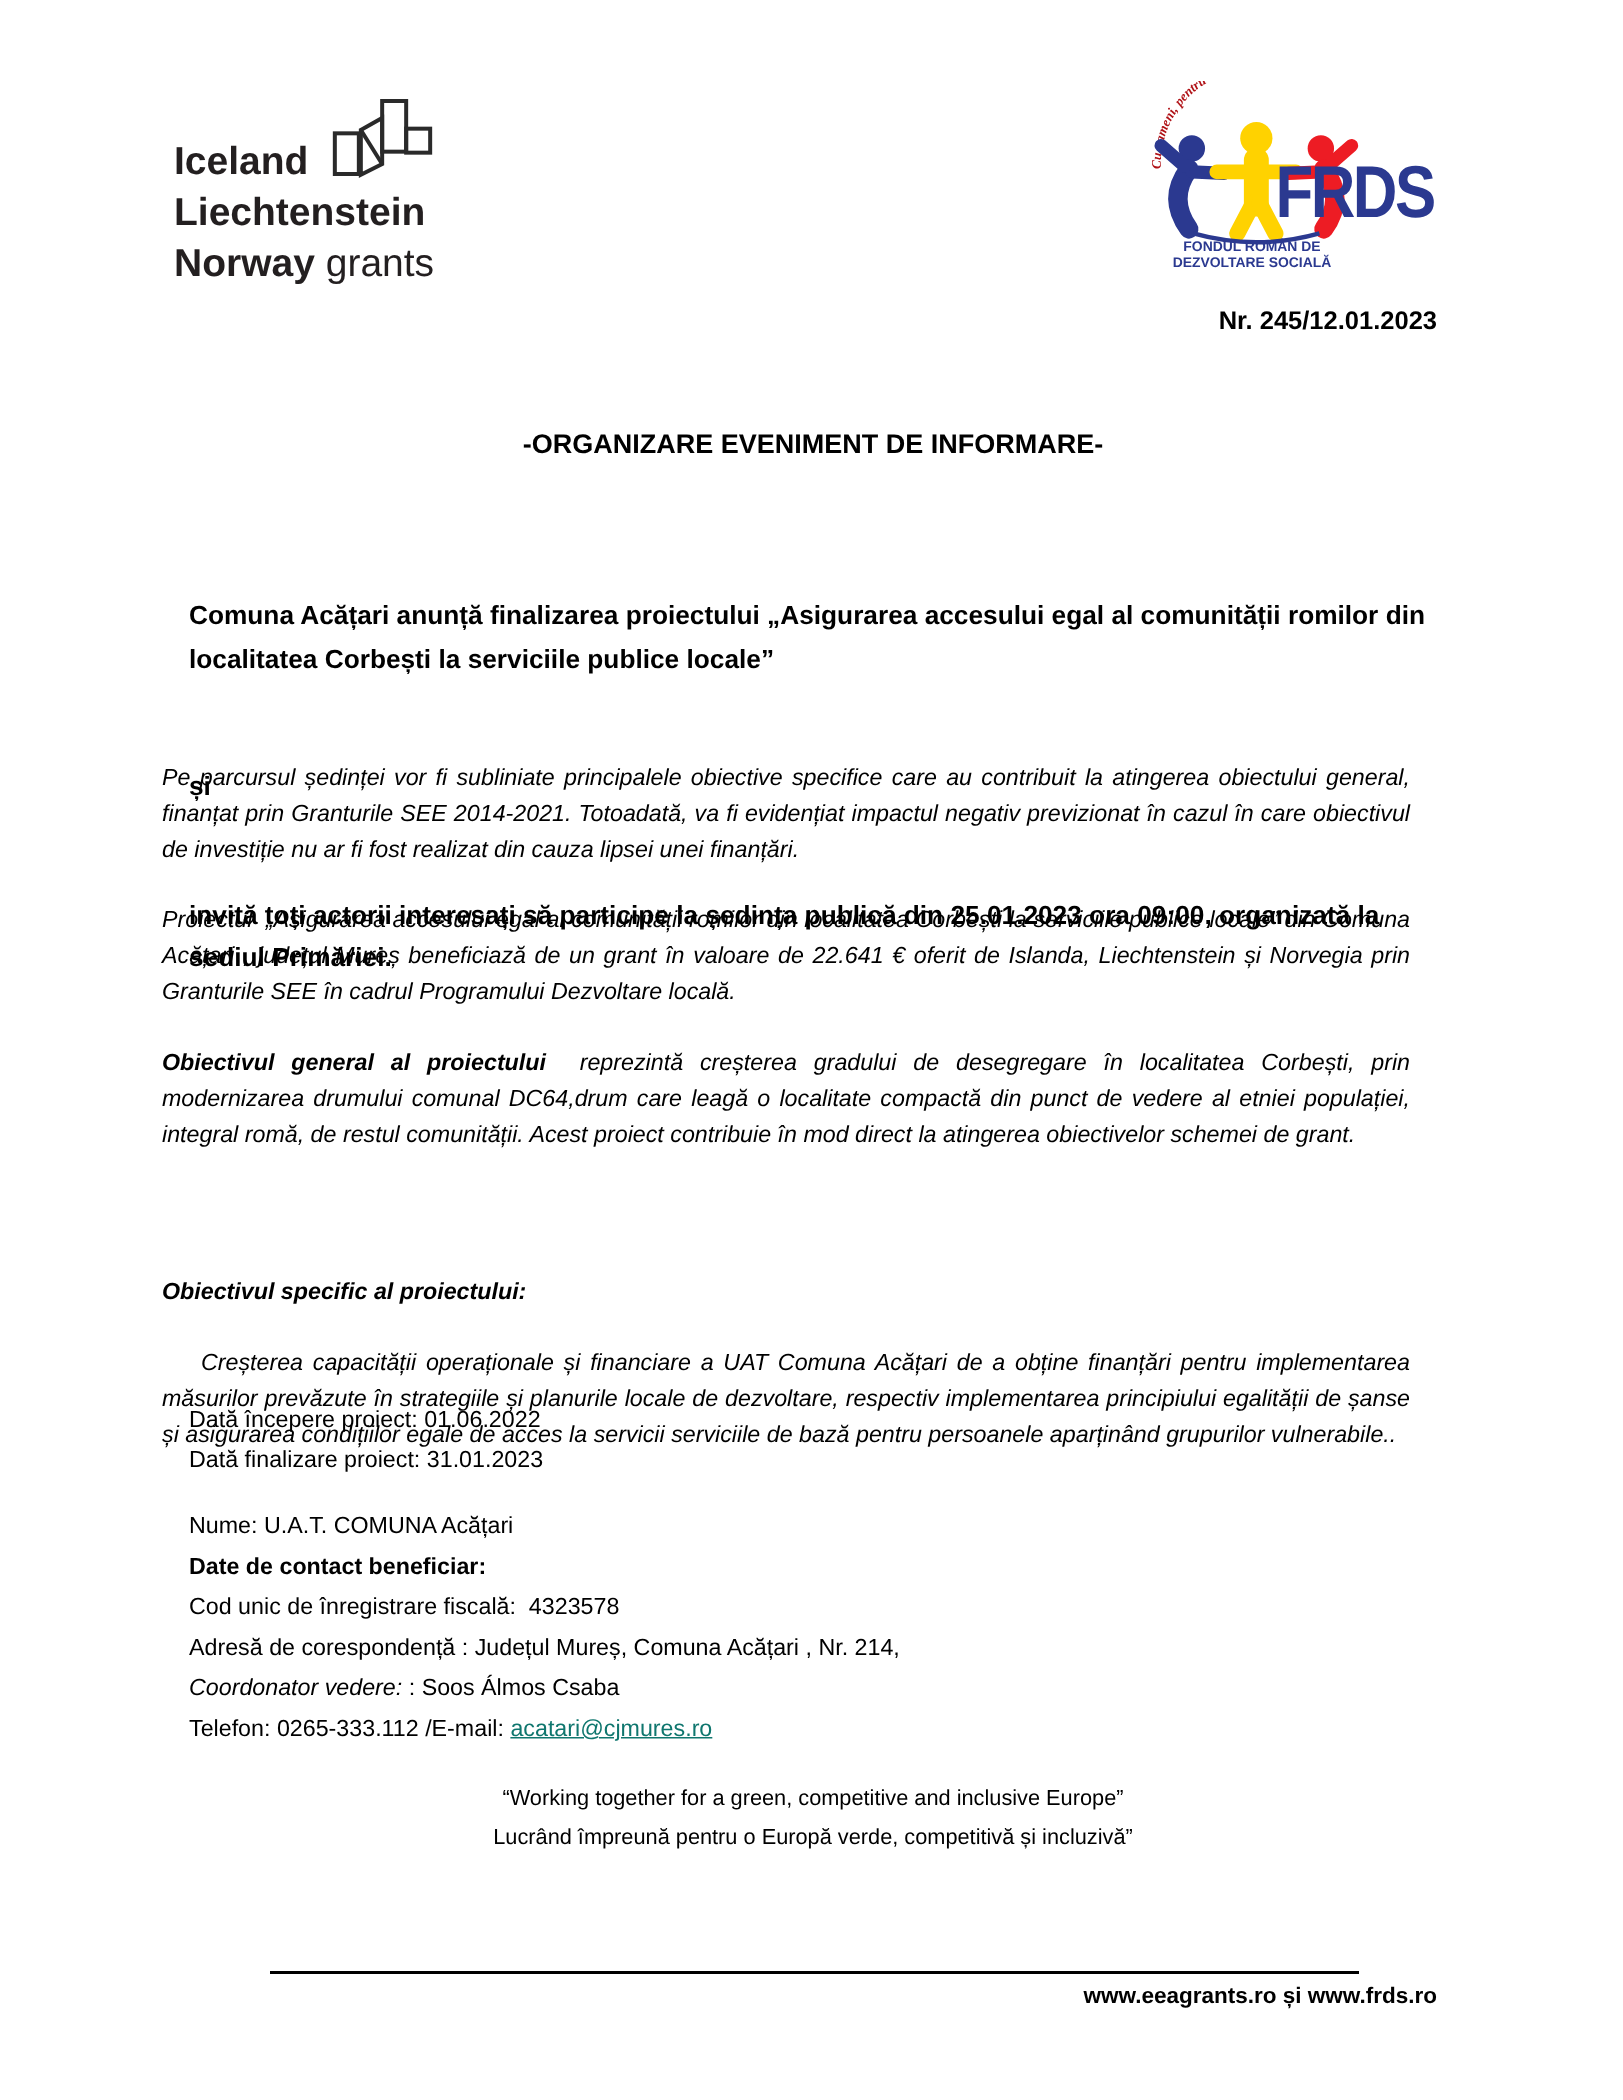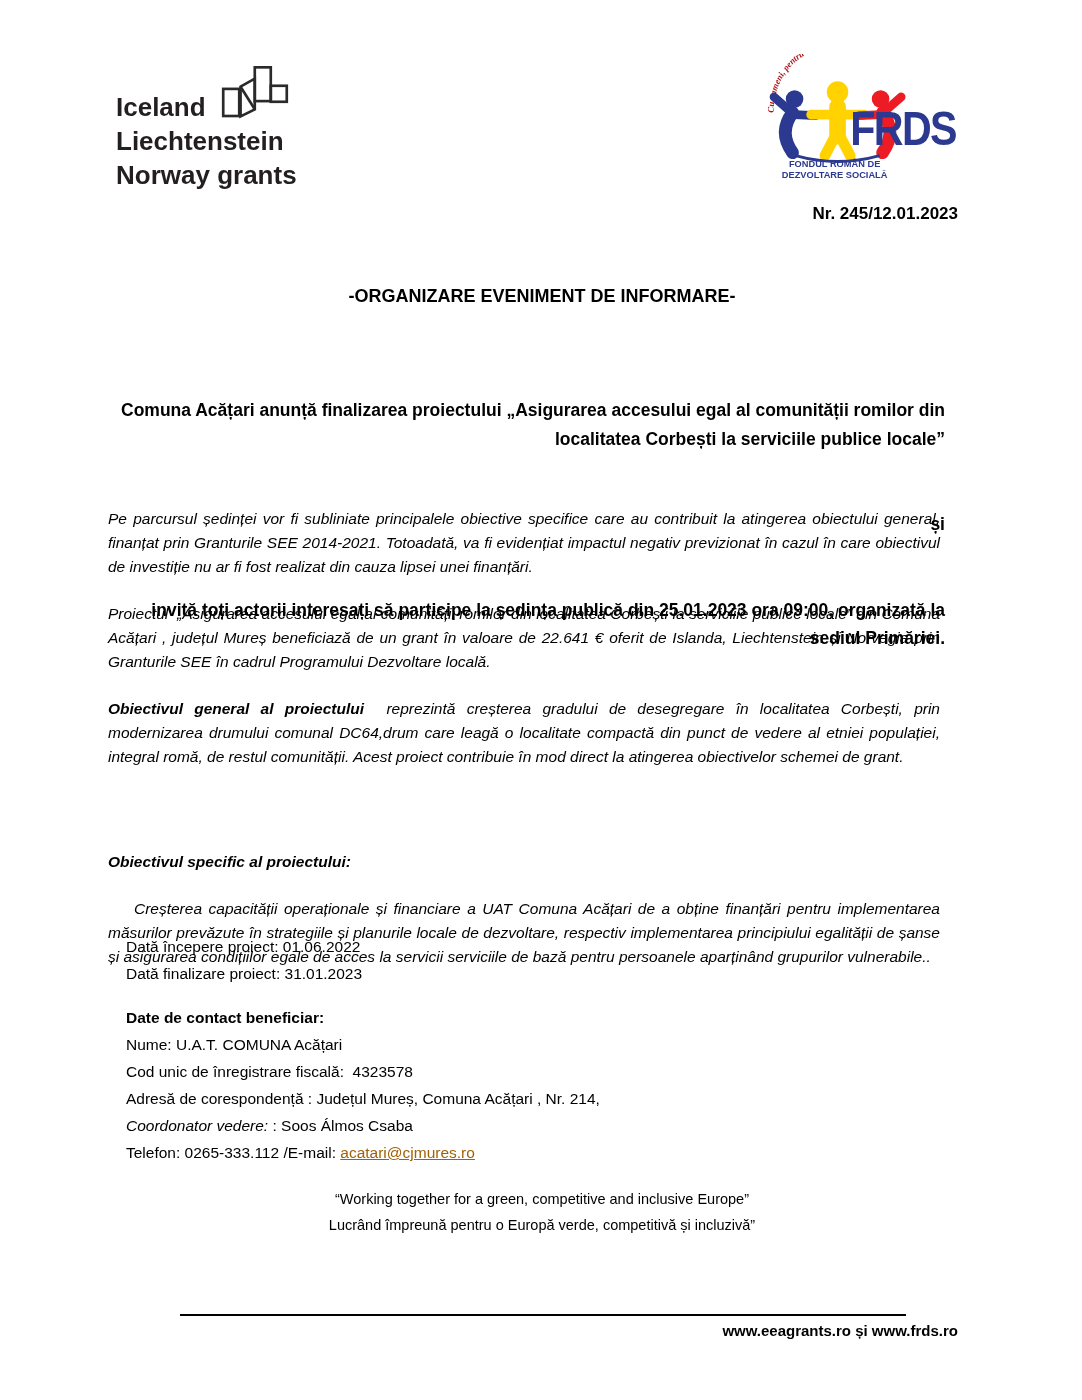--- a/index.html
+++ b/index.html
@@ -10,61 +10,61 @@
     height: 1400px;
     background: #ffffff;
     font-family: "Liberation Sans", sans-serif;
     color: #000;
     overflow: hidden;
     margin: 0 auto;
   }
   
   .eea-logo { position: absolute; left: 116px; top: 90px; }
   .eea-line { font-size: 26px; font-weight: bold; line-height: 34px; color: #231f20; }
-  .eea-line .grants-suffix { font-weight: bold; color: #231f20; }
+  .eea-line .grants-suffix { font-weight: normal; color: #231f20; }
   .eea-mark { position: absolute; left: 102px; top: -26px; }
 
   .frds-logo { position: absolute; left: 764px; top: 54px; }
 
   .doc-number {
     position: absolute; top: 204px; left: 126px; width: 832px;
     text-align: right; font-size: 17px; font-weight: bold;
   }
   
   .title {
     position: absolute; top: 233px; left: 126px; width: 832px;
     text-align: center; font-size: 38px; font-weight: bold; letter-spacing: 0.5px;
   }
   .subtitle {
     position: absolute; top: 286px; left: 126px; width: 832px;
     text-align: center; font-size: 18px; font-weight: bold;
   }
   .headline {
-    position: absolute; top: 339px; left: 113px; width: 832px;
-    text-align: right; font-size: 17.5px; font-weight: bold; line-height: 28.5px;
+    position: absolute; top: 339px; left: 126px; width: 832px;
+    text-align: left; font-size: 17.5px; font-weight: bold; line-height: 28.5px;
     white-space: pre-wrap;
   }
   
   .para {
     position: absolute; left: 108px; width: 832px;
     font-size: 15.5px; line-height: 23.8px; text-align: justify;
     white-space: pre-wrap;
     font-style: italic;
   }
   .p1 { top: 507px; }
   .p2 { top: 602px; }
   .p3 { top: 697px; }
   .p4 { top: 802px; }
   .para b { font-weight: bold; }
   .dates { position: absolute; left: 126px; top: 933px; font-size: 15.5px; line-height: 27px; }
   .contact { position: absolute; left: 126px; top: 1004px; font-size: 15.5px; line-height: 27px; }
   .line { white-space: pre-wrap; }
   .contact .heading { font-weight: bold; }
   .contact i { font-style: italic; }
-  .email-link { color: #a16207; text-decoration: underline; cursor: pointer; }
+  .email-link { color: #0f766e; text-decoration: underline; cursor: pointer; }
   
   .slogan {
     position: absolute; top: 1186px; left: 126px; width: 832px;
     text-align: center; font-size: 14.5px; font-weight: normal; line-height: 26px;
   }
   .footer-rule {
     position: absolute; top: 1314px; left: 180px; width: 726px;
     border-top: 2px solid #000;
   }
   .footer-sites {
@@ -147,22 +147,22 @@
     <div class="line"><b>Obiectivul specific al proiectului:</b></div>
     <span>Creșterea capacității operaționale și financiare a UAT Comuna Acățari de a obține finanțări pentru implementarea măsurilor prevăzute în strategiile și planurile locale de dezvoltare, respectiv implementarea principiului egalității de șanse și asigurarea condițiilor egale de acces la servicii serviciile de bază pentru persoanele aparținând grupurilor vulnerabile..</span>
   </div>
 
   <div class="dates">
     <div class="line">Dată începere proiect: 01.06.2022</div>
     <div class="line">Dată finalizare proiect: 31.01.2023</div>
   </div>
 
   <div class="contact">
+    <div class="line">Nume: U.A.T. COMUNA Acățari</div>
     <div class="line heading">Date de contact beneficiar:</div>
-    <div class="line">Nume: U.A.T. COMUNA Acățari</div>
     <div class="line">Cod unic de înregistrare fiscală:  4323578</div>
     <div class="line">Adresă de corespondență : Județul Mureș, Comuna Acățari , Nr. 214,</div>
     <div class="line"><i>Coordonator vedere:</i><span> : Soos Álmos Csaba</span></div>
     <div class="line"><span>Telefon: 0265-333.112 /E-mail: </span><a class="email-link">acatari@cjmures.ro</a></div>
   </div>
 
   <div class="slogan">
     <div>“Working together for a green, competitive and inclusive Europe”</div>
     <div>Lucrând împreună pentru o Europă verde, competitivă și incluzivă”</div>
   </div>

